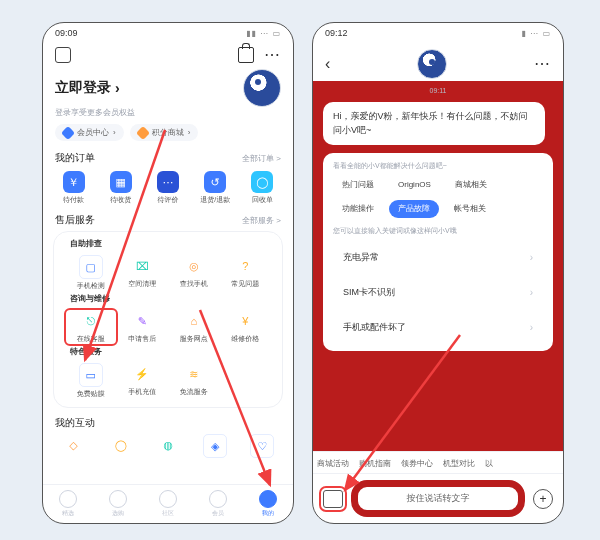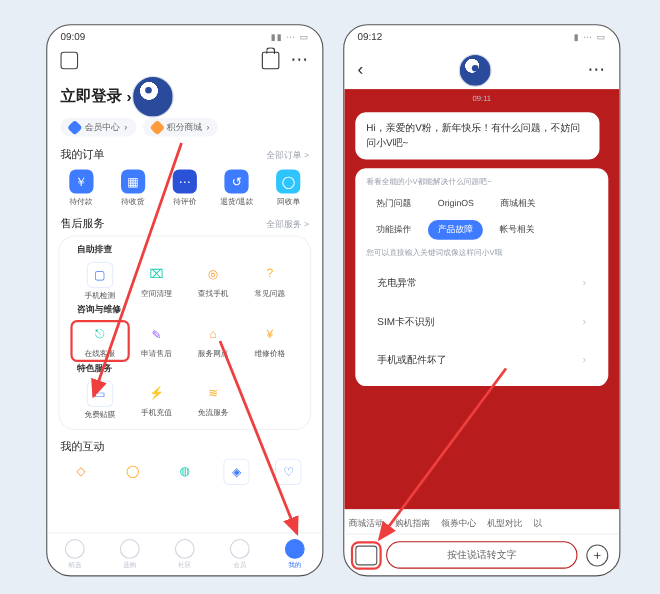--- a/index.html
+++ b/index.html
@@ -12,21 +12,21 @@
 .content{flex:1;overflow:hidden;display:flex;flex-direction:column}
 .topbar{display:flex;justify-content:space-between;align-items:center;padding:4px 12px 2px}
 .hex{width:14px;height:14px;border:1.5px solid #444;transform:rotate(0deg);border-radius:3px}
 .right-icons{display:flex;gap:10px;align-items:center}
 .cart{width:14px;height:14px;border:1.5px solid #333;border-radius:2px;position:relative}
 .cart::after{content:"";position:absolute;top:-5px;left:3px;width:6px;height:5px;border:1.5px solid #333;border-bottom:none;border-radius:3px 3px 0 0}
 .dots3{font-size:16px;letter-spacing:1px;color:#333;line-height:1}
 .avatar{width:28px;height:28px;border-radius:50%;background:radial-gradient(circle at 40% 35%,#fff 25%,#2a4b9b 26%);border:1px solid #d3dae6;position:relative}
 .avatar::after{content:"";position:absolute;left:11px;top:9px;width:6px;height:6px;border-radius:50%;background:#2a4b9b}
 .avatar-lg{width:36px;height:36px}
-.login-row{display:flex;align-items:center;padding:4px 12px 0}
+.login-row{display:flex;justify-content:space-between;align-items:center;padding:4px 12px 0}
 .login-title{font-size:14px;font-weight:700;color:#222;display:flex;align-items:center;gap:4px}
 .login-sub{font-size:8px;color:#9aa0ac;padding:0 12px 6px}
 .pill-row{display:flex;gap:6px;padding:0 12px 8px}
 .pill{display:flex;align-items:center;gap:4px;background:#f4f6fa;border-radius:12px;padding:3px 8px;font-size:8px;color:#666}
 .pill .pi{width:10px;height:10px;border-radius:3px;transform:rotate(45deg)}
 .pi-blue{background:#3e7bff}
 .pi-orange{background:#ff9c3e}
 .sec-hdr{display:flex;justify-content:space-between;align-items:center;padding:2px 12px}
 .sec-title{font-size:10px;font-weight:400;color:#222}
 .sec-more{font-size:8px;color:#9aa0ac}
@@ -61,21 +61,21 @@
 .chip-row{display:flex;flex-wrap:wrap;gap:6px;padding:4px 0}
 .chip{background:#fff;border-radius:12px;padding:3px 9px;font-size:8px;color:#444}
 .chip.on{background:#3e7bff;color:#fff}
 .hint{font-size:7px;color:#9aa0ac;margin-top:4px}
 .list-item{background:#fff;border-radius:8px;padding:8px 10px;font-size:9px;color:#333;display:flex;justify-content:space-between;align-items:center}
 .chev{color:#c3c8d3;font-size:10px}
 .swap{font-size:8px;color:#3e7bff}
 .sugg-row{display:flex;gap:10px;padding:6px 4px 4px;font-size:8px;color:#666;white-space:nowrap;border-top:1px solid #eef0f5}
 .input-bar{display:flex;align-items:center;gap:8px;padding:6px 10px;border-top:1px solid #eef0f5}
 .kbd{width:18px;height:16px;border:1.5px solid #555;border-radius:3px;position:relative;outline:2px solid #ef3e3e;outline-offset:2px}
-.voice-pill{flex:1;border:1px solid #b91c1c;border-radius:16px;text-align:center;font-size:9px;color:#666;padding:5px 0}
+.voice-pill{flex:1;border:7px solid #b91c1c;border-radius:16px;text-align:center;font-size:9px;color:#666;padding:5px 0}
 .plus{width:18px;height:18px;border:1.5px solid #555;border-radius:50%;display:flex;align-items:center;justify-content:center;font-size:12px;color:#333}
 
 .arrow{position:absolute;pointer-events:none}
 .arrow svg{overflow:visible}
 </style>
 </head>
 <body>
 
 <div class="canvas">
 
@@ -92,20 +92,21 @@
         <div class="dots3">⋯</div>
       </div>
     </div>
     <div class="login-row">
       <div class="login-title">
         <span>立即登录</span>
         <span>›</span>
       </div>
       <div class="avatar avatar-lg"></div>
     </div>
+    <div class="login-sub">登录享受更多会员权益</div>
     <div class="pill-row">
       <div class="pill">
             <span class="pi pi-blue"></span>
             <span>会员中心</span>
             <span>›</span>
           </div>
       <div class="pill">
             <span class="pi pi-orange"></span>
             <span>积分商城</span>
             <span>›</span>

